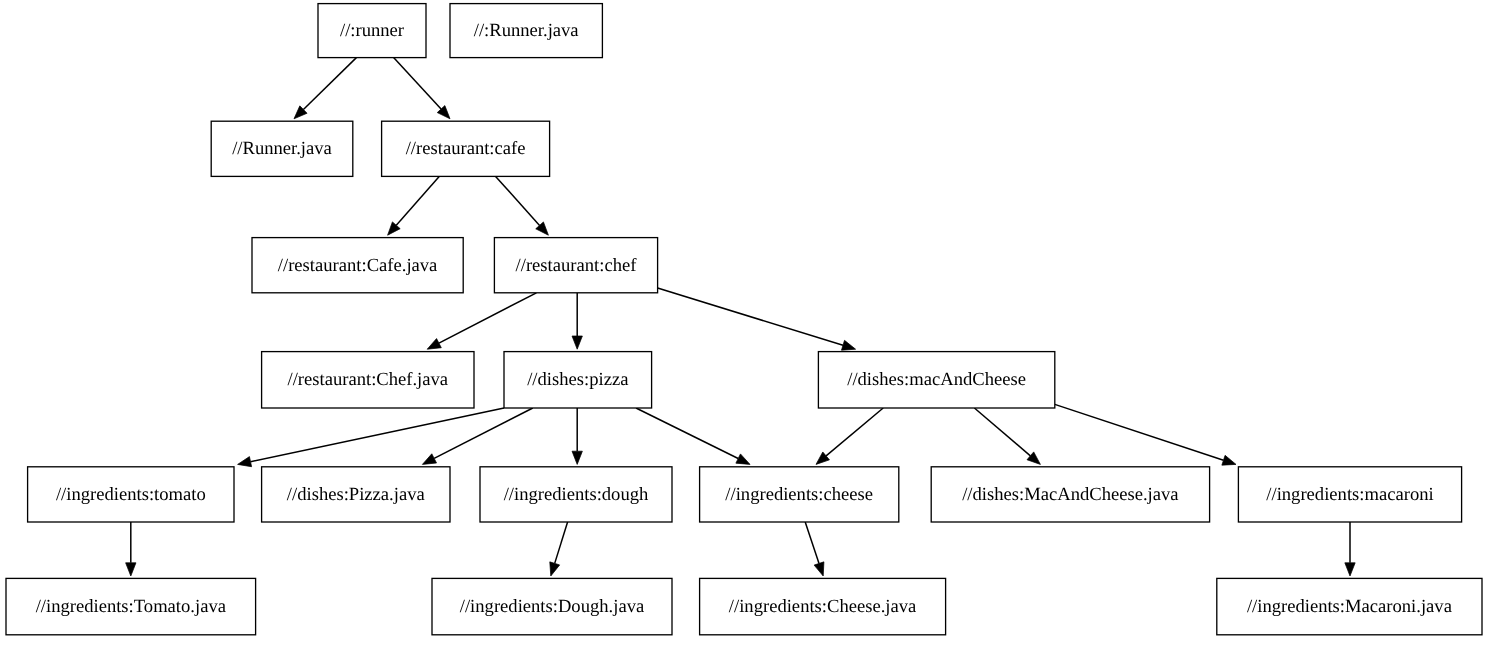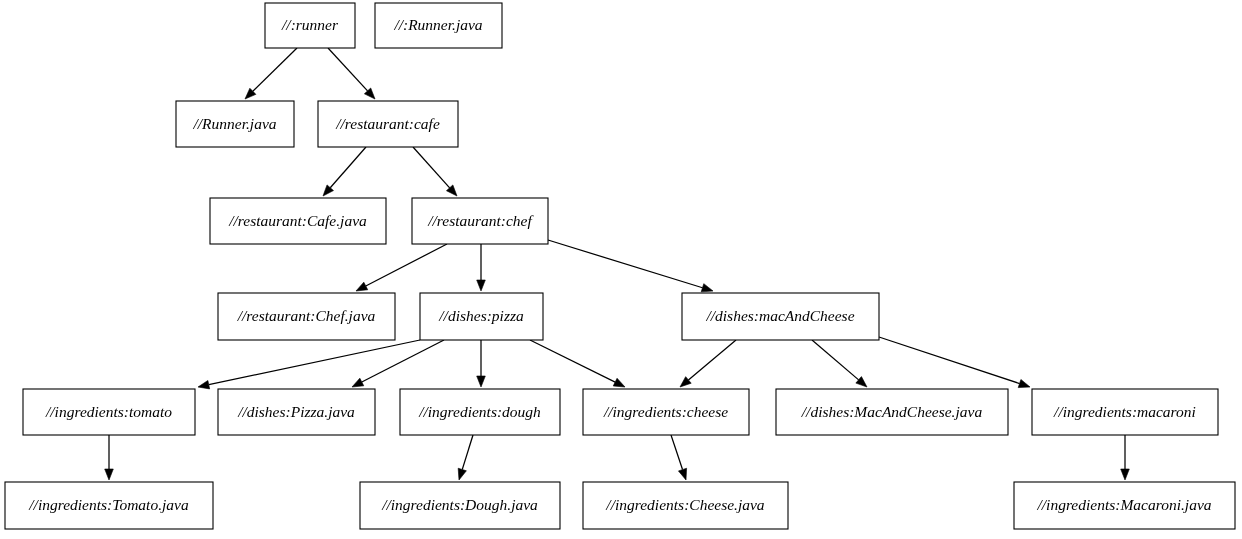--- a/index.html
+++ b/index.html
@@ -7,21 +7,20 @@
     padding: 0;
     background: #ffffff;
   }
   #graph-root {
     position: relative;
     width: 1242px;
     height: 539px;
     background: #ffffff;
     overflow: hidden;
     font-family: "Liberation Serif", "DejaVu Serif", serif;
-    font-style: italic;
   }
   svg#graph-canvas {
     display: block;
     width: 1242px;
     height: 539px;
   }
   .node-box {
     fill: #ffffff;
     stroke: #000000;
     stroke-width: 1.1;

